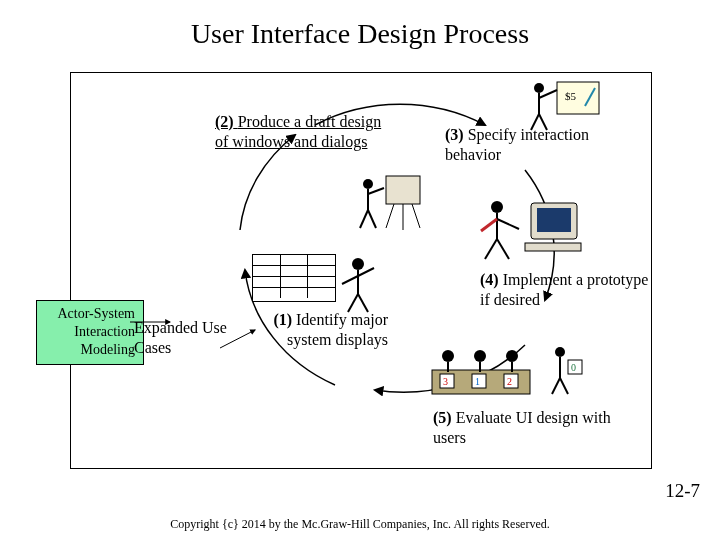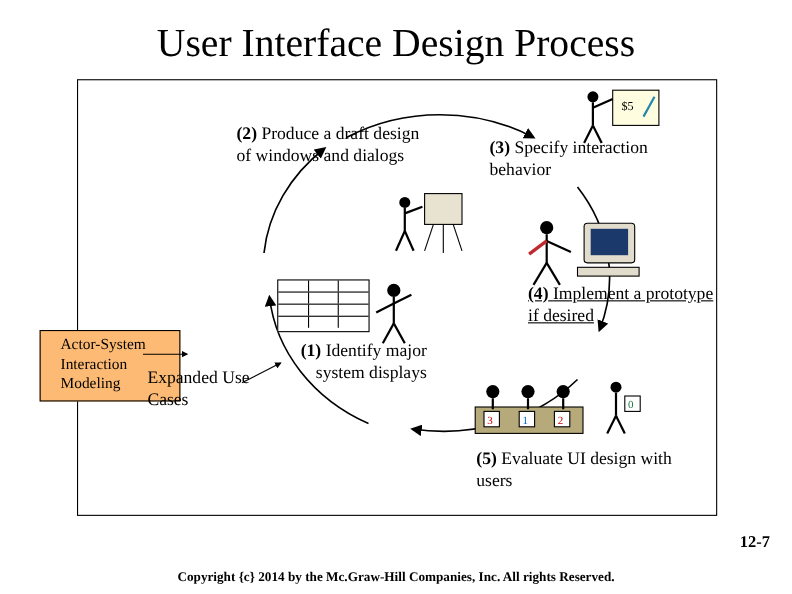--- a/index.html
+++ b/index.html
@@ -11,59 +11,57 @@
     background: #fff;
     position: relative;
     overflow: hidden;
   }
   .title {
     position: absolute;
     top: 18px;
     left: 0;
     width: 720px;
     text-align: center;
-    font-size: 36px;
+    font-size: 28px;
   }
   .frame {
     position: absolute;
     left: 70px;
     top: 72px;
     width: 580px;
     height: 395px;
     border: 1px solid #000;
   }
   .step, .label, .inputlabel {
     position: absolute;
     font-size: 16px;
     line-height: 1.25;
   }
   .step b { font-weight: bold; }
   .inputbox {
     position: absolute;
     border: 1px solid #000;
     font-size: 14px;
     line-height: 1.3;
-    padding: 4px 18px;
-    text-align: left;
-    background: #fdba74;
+    padding: 4px 8px;
+    text-align: right;
+    background: #86efac;
   }
   .footer {
     position: absolute;
     bottom: 8px;
     width: 720px;
     text-align: center;
     font-size: 12px;
-    font-weight: bold;
   }
   .pagenum {
     position: absolute;
     right: 20px;
     bottom: 38px;
-    font-size: 15px;
-    font-weight: bold;
+    font-size: 19px;
   }
   
   .cycle {
     position: absolute;
     left: 225px;
     top: 90px;
     width: 350px;
     height: 315px;
     pointer-events: none;
   }
@@ -109,21 +107,21 @@
   </defs>
   <ellipse cx="175" cy="157" rx="165" ry="145" fill="none" stroke="none"></ellipse>
 
   <path d="M 90 35  A 165 145 0 0 1 260 35" fill="none" stroke="#000" stroke-width="1.5" marker-end="url(#ah)"></path>
   <path d="M 300 80 A 165 145 0 0 1 320 210" fill="none" stroke="#000" stroke-width="1.5" marker-end="url(#ah)"></path>
   <path d="M 300 255 A 165 145 0 0 1 150 300" fill="none" stroke="#000" stroke-width="1.5" marker-end="url(#ah)"></path>
   <path d="M 110 295 A 165 145 0 0 1 20 180" fill="none" stroke="#000" stroke-width="1.5" marker-end="url(#ah)"></path>
   <path d="M 15 140 A 165 145 0 0 1 70 45" fill="none" stroke="#000" stroke-width="1.5" marker-end="url(#ah)"></path>
 </svg>
 
-<div class="step" style="left:215px; top:112px; width:170px;">
+<div class="step" style="left:215px; top:112px; width:170px;text-decoration:underline;">
   <b>(2)</b>
   <span>Produce a draft design of windows and dialogs</span>
 </div>
 
 <svg class="clip" style="left:350px; top:170px;" width="75" height="65">
   <rect x="36" y="6" width="34" height="28" fill="#e8e2d0" stroke="#000"></rect>
   <line x1="44" y1="34" x2="36" y2="58" stroke="#000"></line>
   <line x1="62" y1="34" x2="70" y2="58" stroke="#000"></line>
   <line x1="53" y1="34" x2="53" y2="60" stroke="#000"></line>
   <circle cx="18" cy="14" r="5" fill="#000"></circle>
@@ -142,21 +140,21 @@
   <rect x="32" y="4" width="42" height="32" fill="#fffde0" stroke="#000"></rect>
   <text x="40" y="22" font-size="11" font-family="serif">$5</text>
   <path d="M70 10 L60 28" stroke="#28a" stroke-width="2"></path>
   <circle cx="14" cy="10" r="5" fill="#000"></circle>
   <line x1="14" y1="15" x2="14" y2="36" stroke="#000" stroke-width="2"></line>
   <line x1="14" y1="20" x2="32" y2="12" stroke="#000" stroke-width="2"></line>
   <line x1="14" y1="36" x2="6" y2="52" stroke="#000" stroke-width="2"></line>
   <line x1="14" y1="36" x2="22" y2="52" stroke="#000" stroke-width="2"></line>
 </svg>
 
-<div class="step" style="left:480px; top:258px; width:170px;text-decoration:underline;">
+<div class="step" style="left:480px; top:270px; width:170px;">
   <b>(4)</b>
   <span>Implement a prototype if desired</span>
 </div>
 
 <svg class="clip" style="left:475px; top:195px;" width="110" height="70">
   <rect x="56" y="8" width="46" height="36" rx="3" fill="#e1dccc" stroke="#000"></rect>
   <rect x="62" y="13" width="34" height="24" fill="#1b3a6b"></rect>
   <rect x="50" y="48" width="56" height="8" fill="#e1dccc" stroke="#000"></rect>
   <circle cx="22" cy="12" r="6" fill="#000"></circle>
   <path d="M22 18 L22 44" stroke="#000" stroke-width="2"></path>
@@ -223,21 +221,21 @@
 <svg class="clip" style="left:338px; top:254px;" width="50" height="60">
   <circle cx="20" cy="10" r="6" fill="#000"></circle>
   <path d="M20 16 L20 40" stroke="#000" stroke-width="2"></path>
   <path d="M20 22 L4 30" stroke="#000" stroke-width="2"></path>
   <path d="M20 22 L36 14" stroke="#000" stroke-width="2"></path>
   <path d="M20 40 L10 58" stroke="#000" stroke-width="2"></path>
   <path d="M20 40 L30 58" stroke="#000" stroke-width="2"></path>
 </svg>
 
 <div class="inputbox" style="left:36px; top:300px; width:90px;">Actor-System Interaction Modeling</div>
-<div class="label" style="left:134px; top:318px; width:110px; font-size:16px;margin-top:16px;">Expanded Use Cases</div>
+<div class="label" style="left:134px; top:318px; width:110px; font-size:16px;">Expanded Use Cases</div>
 
 <svg class="clip" style="left:70px; top:300px;" width="200" height="80">
   <defs>
     <marker id="ah2" viewBox="0 0 10 10" refX="8" refY="5" markerWidth="6" markerHeight="6" orient="auto-start-reverse">
       <path d="M0 0 L10 5 L0 10 z" fill="#000"></path>
     </marker>
   </defs>
   <line x1="60" y1="22" x2="100" y2="22" stroke="#000" marker-end="url(#ah2)"></line>
   <line x1="150" y1="48" x2="185" y2="30" stroke="#000" marker-end="url(#ah2)"></line>
 </svg>

